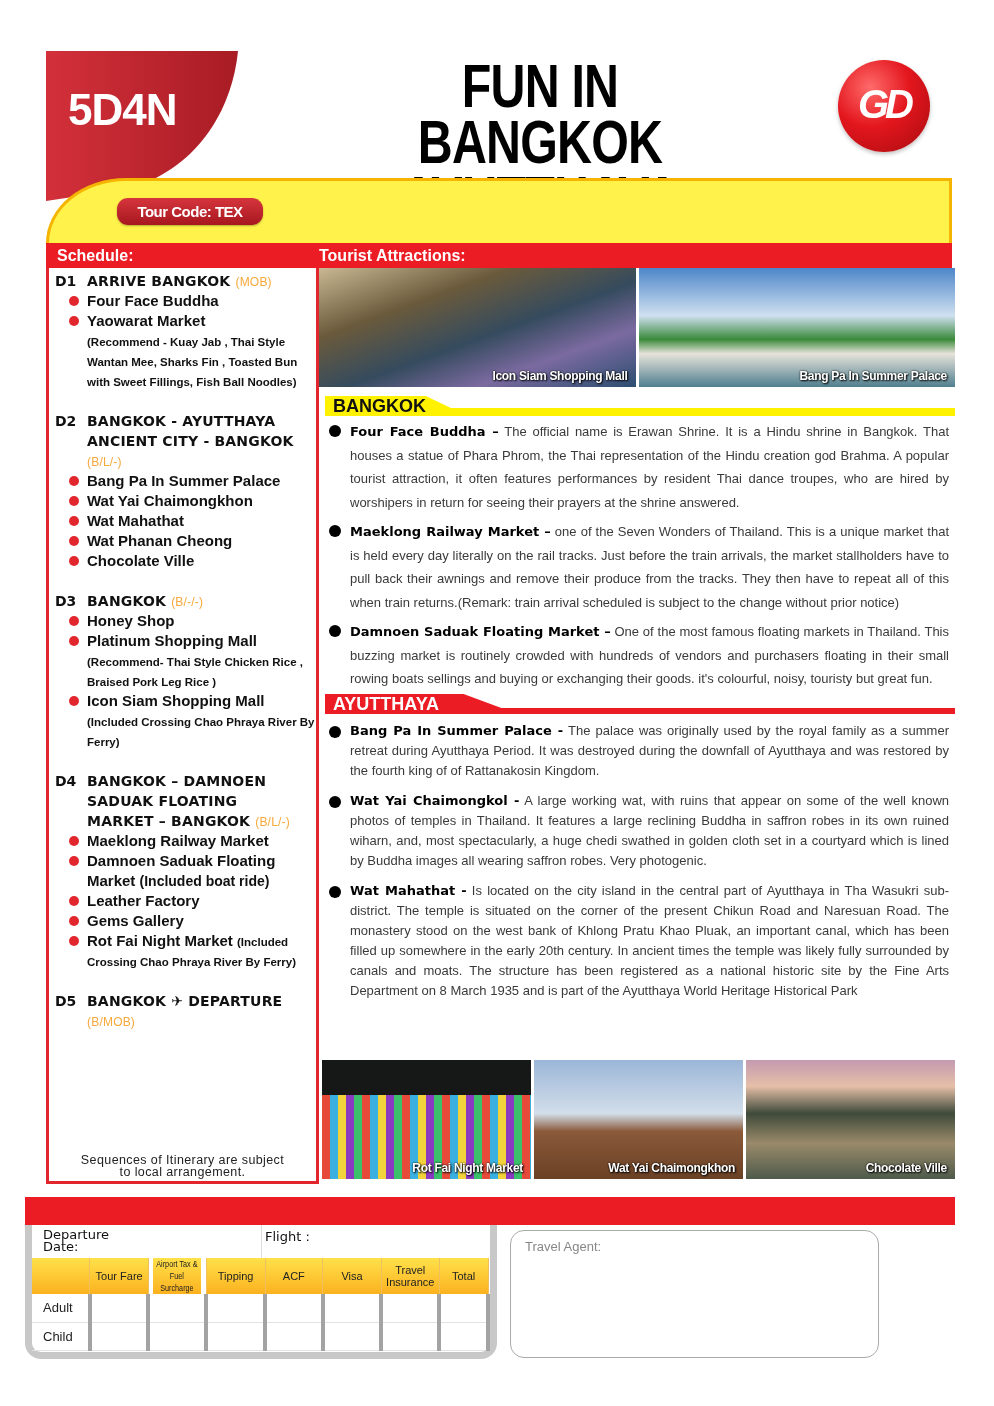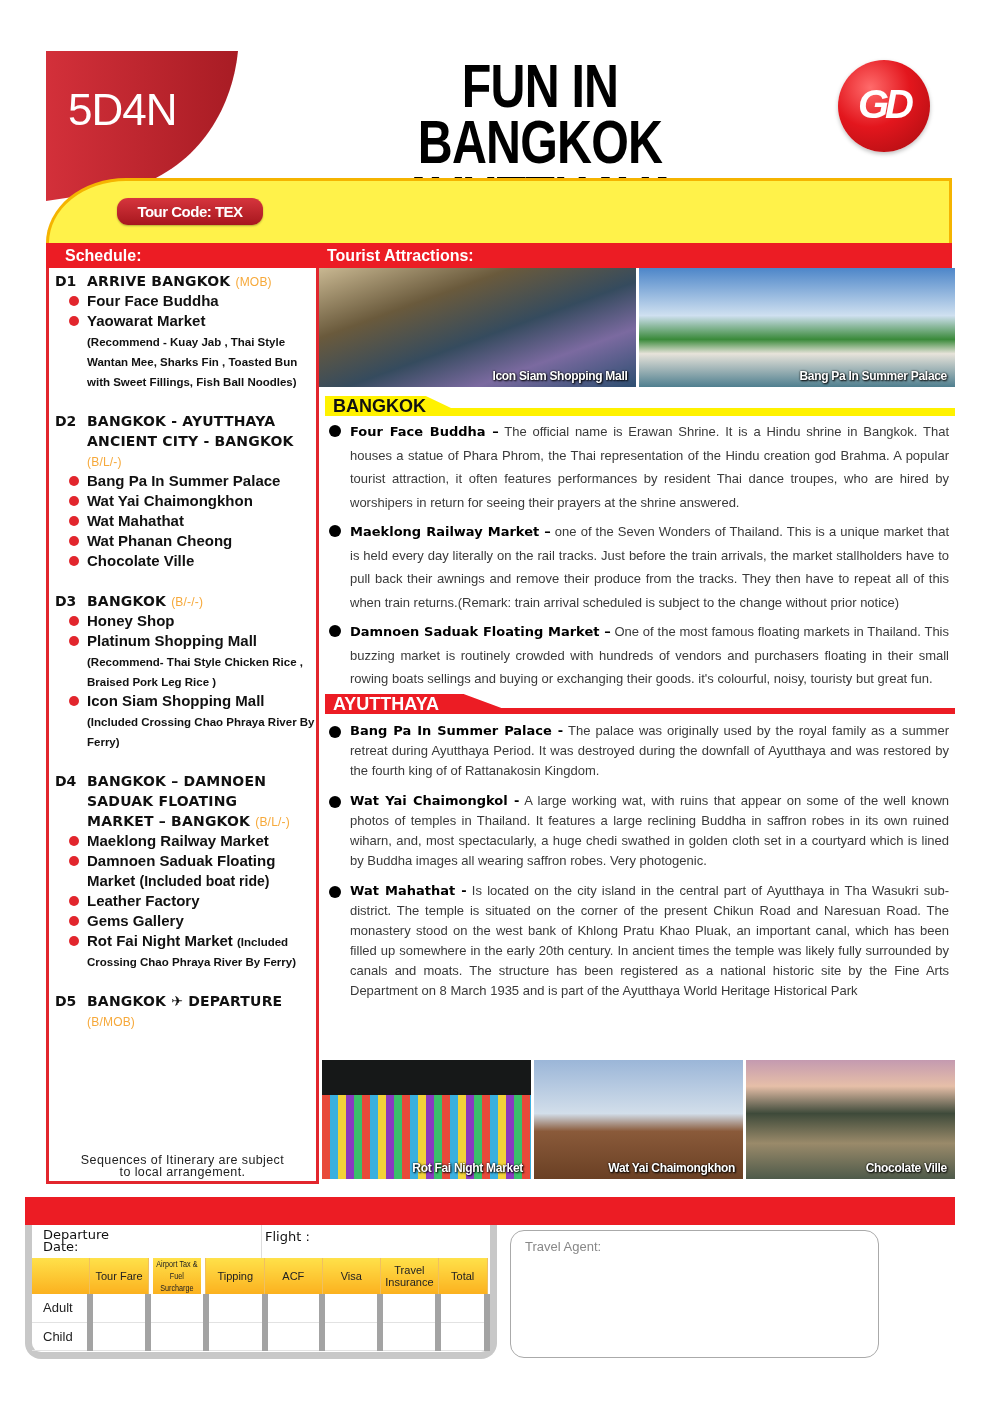--- a/index.html
+++ b/index.html
@@ -3,39 +3,39 @@
 <meta charset="utf-8">
 <style>
   * { box-sizing: border-box; margin: 0; padding: 0; }
   html, body { width: 994px; height: 1406px; background: #ffffff; overflow: hidden; }
   body { position: relative; font-family: "Liberation Sans", sans-serif; color: #111; }
 
   
   .badge-5d4n { position: absolute; left: 46px; top: 51px; width: 192px; height: 150px;
     background: linear-gradient(90deg, #d3303a 0%, #a81c24 100%);
     border-top-right-radius: 0; clip-path: path('M0 0 H192 C186 60 150 120 80 138 L0 150 Z'); }
-  .badge-5d4n span { position: absolute; left: 22px; top: 34px; color: #fff; font-weight: normal; font-size: 44px; letter-spacing: -1px; }
+  .badge-5d4n span { position: absolute; left: 22px; top: 34px; color: #fff; font-weight: bold; font-size: 44px; letter-spacing: -1px; }
   .title { position: absolute; left: 300px; top: 58px; width: 480px; text-align: center;
     font-family: "Liberation Sans", sans-serif; font-weight: bold; font-size: 62px; line-height: 56px;
     transform: scaleX(0.78); transform-origin: center top; letter-spacing: -1px; color: #000; }
   .logo { position: absolute; left: 838px; top: 60px; width: 92px; height: 92px; border-radius: 50%;
     background: radial-gradient(circle at 35% 30%, #ff6b6b 0%, #e3161d 45%, #a60c10 100%);
     box-shadow: 0 2px 4px rgba(0,0,0,0.25); }
   .logo span { position: absolute; left: 0; right: 0; top: 22px; text-align: center; color: #fff;
     font-weight: bold; font-style: italic; font-size: 40px; letter-spacing: -4px; }
 
   .yellow-band { position: absolute; left: 46px; top: 178px; width: 906px; height: 65px;
     background: #fff24a; border: 3px solid #f5b400; border-bottom: none;
     border-top-left-radius: 80px 65px; }
   .tour-code { position: absolute; left: 117px; top: 198px; width: 146px; height: 27px; border-radius: 11px;
     background: linear-gradient(180deg, #d6353d 0%, #a7171e 100%); color: #fff; font-weight: bold; font-size: 15px;
     text-align: center; line-height: 27px; letter-spacing: -0.5px; box-shadow: 0 1px 2px rgba(0,0,0,0.3); }
 
   .red-bar { position: absolute; left: 46px; top: 243px; width: 906px; height: 25px; background: #ec1c24; }
-  .red-bar .lbl { position: absolute; top: 4px; color: #fff; font-weight: bold; font-size: 16px; margin-left: 8px; }
+  .red-bar .lbl { position: absolute; top: 4px; color: #fff; font-weight: bold; font-size: 16px; }
 
   
   .schedule { position: absolute; left: 46px; top: 268px; width: 273px; height: 916px;
     border: 3px solid #e2262d; border-top: none; background: #fff; }
   .day { position: absolute; left: 6px; font-weight: bold; font-size: 15px; line-height: 20px; }
   .day .code { position: absolute; left: 0; top: 0; font-family: "DejaVu Sans", sans-serif; font-weight: bold; font-size: 14px; }
   .day .dtitle { position: absolute; left: 32px; top: 0; width: 230px; font-family: "DejaVu Sans", sans-serif; font-weight: bold; font-size: 14px; line-height: 20px; letter-spacing: 0.2px; }
   .meal { color: #f6a93b; font-weight: normal; font-size: 12px; font-family: "Liberation Sans", sans-serif; }
   .item { position: absolute; left: 20px; width: 240px; font-weight: bold; font-size: 15px; line-height: 20px; }
   .item .dot { position: absolute; left: 0; top: 5px; width: 10px; height: 10px; border-radius: 50%; background: #e2262d; }
@@ -74,21 +74,21 @@
   
   .footer-bar { position: absolute; left: 25px; top: 1197px; width: 930px; height: 28px; background: #ec1c24; }
   .fare-box { position: absolute; left: 25px; top: 1225px; width: 472px; height: 134px;
     border: 7px solid #c8c8c8; border-top: none; border-radius: 0 0 16px 16px; background: #fff; }
   .dep-label { position: absolute; left: 11px; top: 4px; font-size: 13px; line-height: 12px; color: #111; font-family: "DejaVu Sans", sans-serif; }
   .flight-label { position: absolute; left: 233px; top: 4px; font-size: 13px; color: #111; font-family: "DejaVu Sans", sans-serif; }
   .dep-divider { position: absolute; left: 229px; top: 0; width: 1px; height: 33px; background: #ddd; }
   table.fare { position: absolute; left: 0; top: 33px; width: 458px; border-collapse: collapse; }
   table.fare th { height: 34px; background: linear-gradient(180deg, #ffe14a 0%, #fbb11f 100%); font-weight: normal; font-size: 11px; color: #222; border-right: 1px solid #f0c060; }
   table.fare th.small { font-size: 8.5px; line-height: 12px; transform: scaleX(0.85); }
-  table.fare td { height: 28px; border-right: 6px solid #a3a3a3; border-bottom: 1px solid #e2e2e2; font-size: 13px; color: #222; }
+  table.fare td { height: 28px; border-right: 4px solid #a3a3a3; border-bottom: 1px solid #e2e2e2; font-size: 13px; color: #222; }
   table.fare td.rl { padding-left: 11px; }
   .agent-box { position: absolute; left: 510px; top: 1230px; width: 369px; height: 128px; border: 1px solid #aaa; border-radius: 14px; }
   .agent-box span { position: absolute; left: 14px; top: 8px; color: #888; font-size: 13px; }
 </style>
 </head>
 <body>
 
 <div class="badge-5d4n">
   <span>5D4N</span>
 </div>

